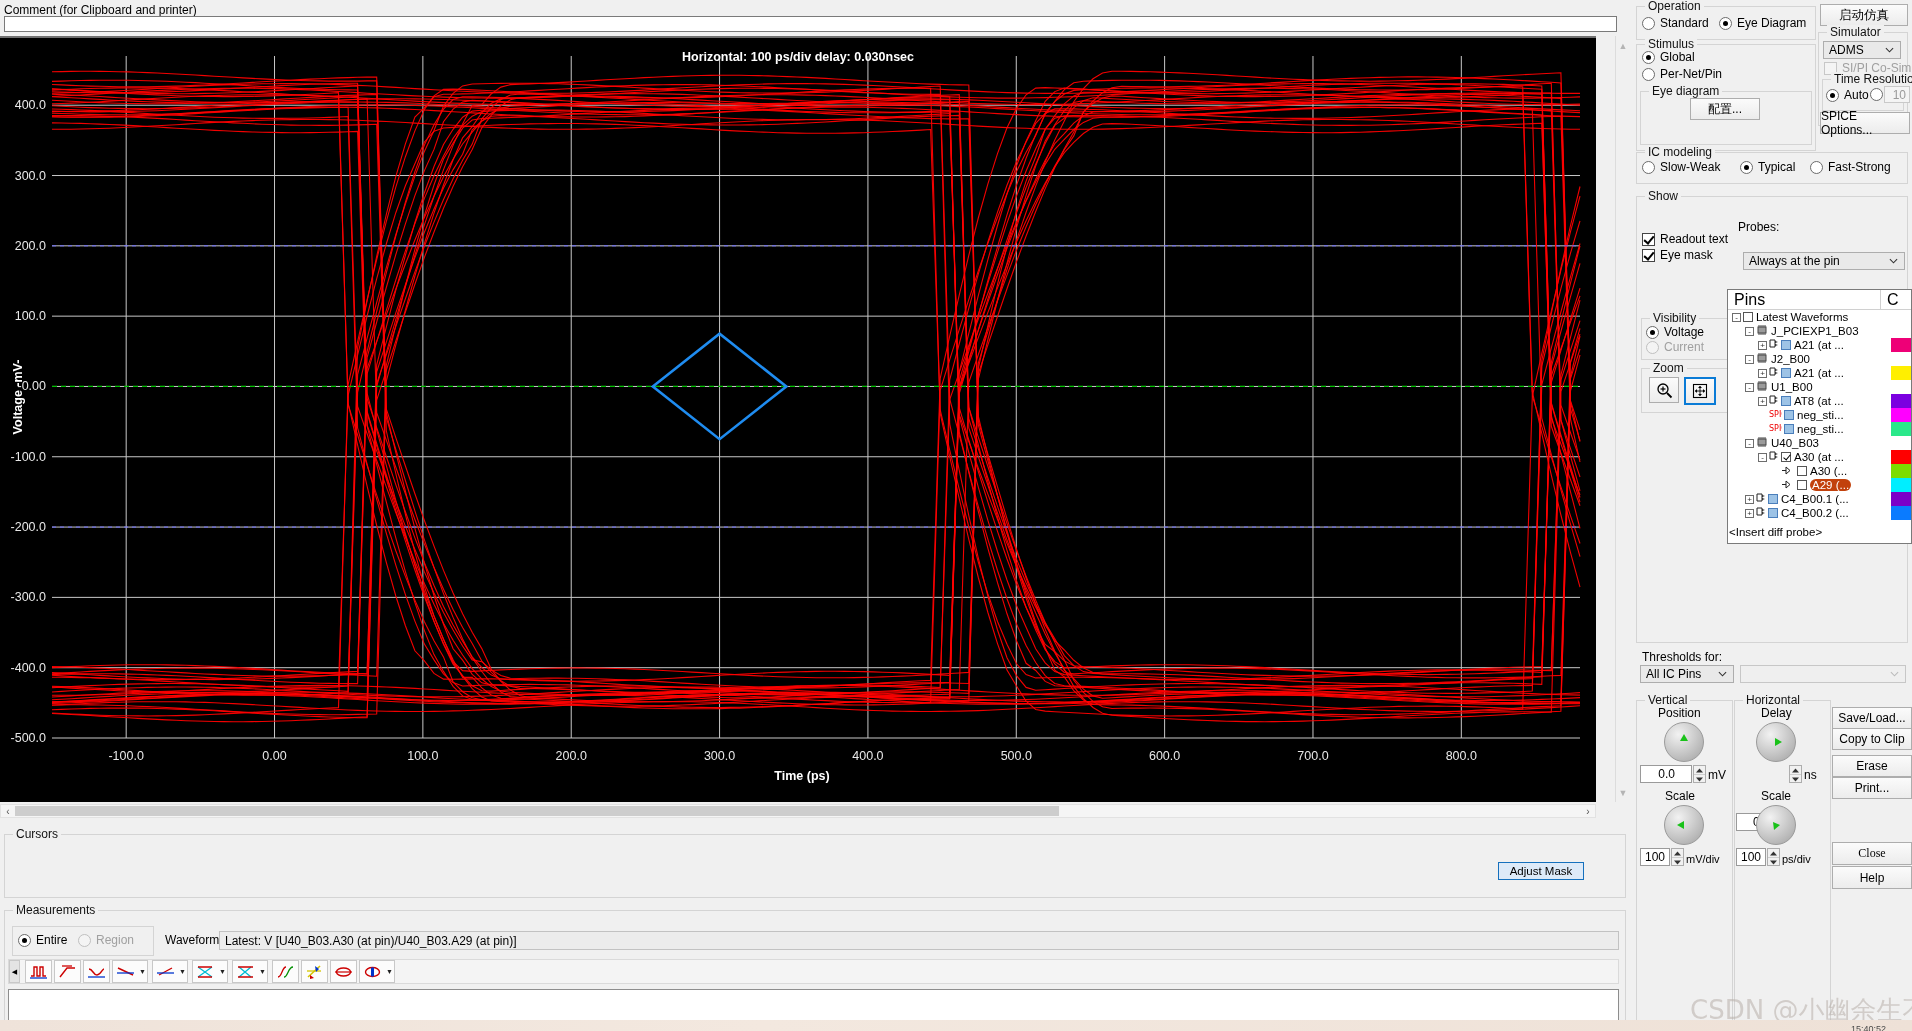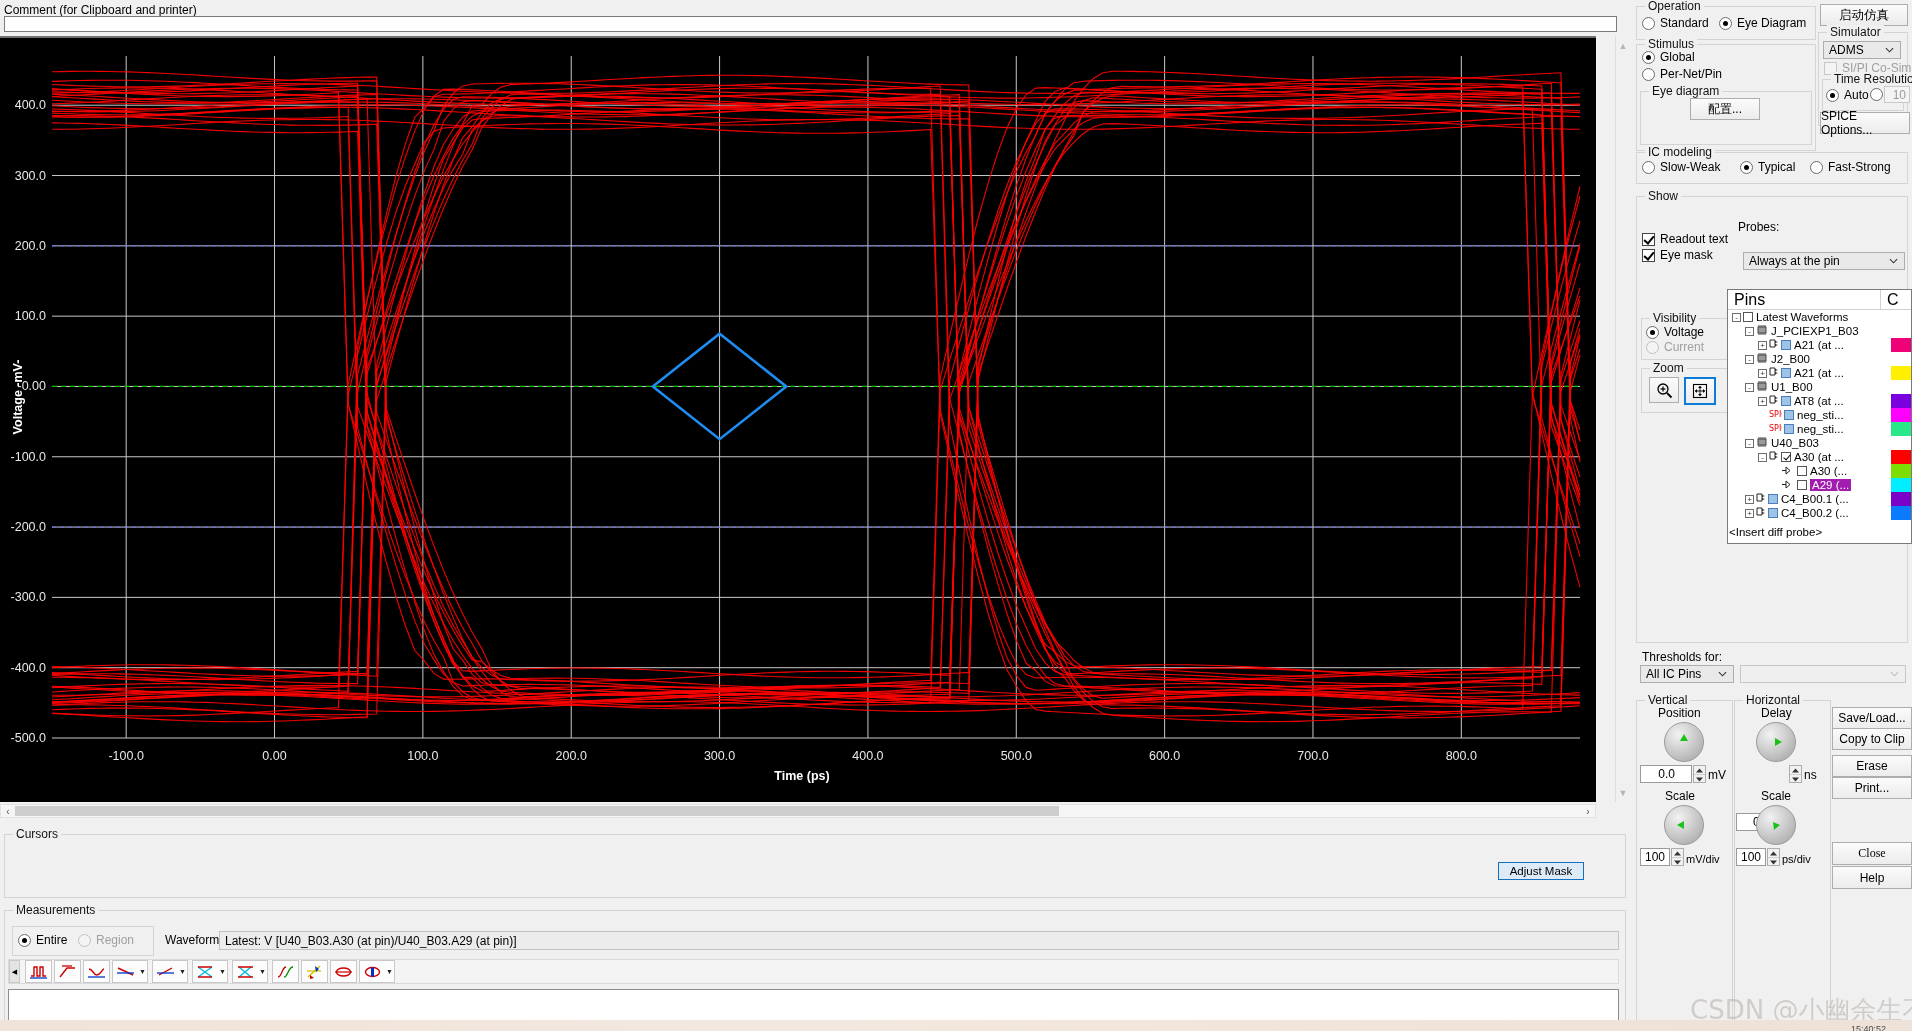--- a/index.html
+++ b/index.html
@@ -71,21 +71,21 @@
   #pinhdr .c1{flex:1;border-right:1px solid #d0d0d0;}
   #pinhdr .c2{width:24px;}
   .prow{display:flex;align-items:center;height:14px;font-size:11.5px;white-space:nowrap;position:relative;}
   .prow .ind{flex:0 0 auto;}
   .prow .tog{width:9px;height:9px;border:1px solid #6d6d6d;background:#fff;font-size:8px;line-height:7px;text-align:center;color:#333;margin-right:2px;flex:0 0 auto;box-sizing:border-box;}
   .prow .nm{overflow:hidden;}
   .prow .sw{position:absolute;right:0;top:0;width:20px;height:14px;}
   .cbx{width:10px;height:10px;border:1px solid #555;background:#fff;margin-right:3px;flex:0 0 auto;box-sizing:border-box;position:relative;}
   .cbx.blue{background:#9dc3e6;border-color:#4a7ebb;}
   .cbx.tick:after{content:"";position:absolute;left:2.5px;top:0px;width:3px;height:6px;border:solid #000;border-width:0 1.5px 1.5px 0;transform:rotate(40deg);}
-  .sel{background:#a21caf;color:#fff;padding:0 2px;}
+  .sel{background:#c2410c;color:#fff;padding:0 2px;border-radius:6px;}
   #insertdiff{position:absolute;left:1px;top:236px;font-size:11.5px;}
   .knob{position:absolute;width:38px;height:38px;border-radius:50%;
         background:radial-gradient(circle at 35% 30%,#f2f2f2,#b9b9b9 70%,#9f9f9f);border:1px solid #9a9a9a;}
   #watermark{position:absolute;left:1690px;top:993px;font-size:26px;color:#b8b0aa;opacity:.55;white-space:nowrap;font-family:"DejaVu Sans",sans-serif;}
   #taskbar{position:absolute;left:0;top:1020px;width:1912px;height:11px;
         background:linear-gradient(90deg,#efe3da,#f3e8df 40%,#eee1d7);}
   #clock{position:absolute;right:26px;top:1024px;font-size:9px;color:#4b4b4b;}
 </style>
 </head>
 <body>
@@ -189,20 +189,21 @@
             <path d="M52.0 51.0 L61.5 51.5 L71.1 52.1 L80.7 52.6 L90.2 53.2 L99.8 53.8 L109.3 54.3 L118.8 54.9 L128.4 55.5 L137.9 56.0 L147.5 56.5 L157.1 56.9 L166.6 57.3 L176.2 57.7 L185.7 58.0 L195.3 58.2 L204.8 58.4 L214.3 58.5 L223.9 58.6 L233.4 58.6 L243.0 58.5 L252.6 58.4 L262.1 58.1 L271.6 57.9 L281.2 57.5 L290.8 57.2 L300.3 56.7 L309.9 56.2 L319.4 55.7 L328.9 55.2 L338.5 54.6 L348.1 365.0 L357.6 407.1 L367.1 448.1 L376.7 487.5 L386.3 524.3 L395.8 558.0 L405.4 587.7 L414.9 612.8 L424.4 622.9 L434.0 635.4 L443.5 641.1 L453.1 641.2 L462.6 641.1 L472.2 640.9 L481.8 640.9 L491.3 640.9 L500.9 641.0 L510.4 641.2 L520.0 641.4 L529.5 641.7 L539.0 642.0 L548.6 642.4 L558.1 642.9 L567.7 643.3 L577.3 643.8 L586.8 644.4 L596.4 644.9 L605.9 645.5 L615.5 646.1 L625.0 646.7 L634.5 647.2 L644.1 647.8 L653.6 648.3 L663.2 648.8 L672.8 649.2 L682.3 649.6 L691.9 649.9 L701.4 650.2 L711.0 650.5 L720.5 650.6 L730.0 650.7 L739.6 650.7 L749.1 650.7 L758.7 650.6 L768.3 650.4 L777.8 650.2 L787.4 649.9 L796.9 649.6 L806.5 649.2 L816.0 648.7 L825.5 648.2 L835.1 647.7 L844.7 647.2 L854.2 646.6 L863.8 646.0 L873.3 645.5 L882.8 644.9 L892.4 644.3 L902.0 643.8 L911.5 643.3 L921.0 642.8 L930.6 642.4 L940.2 340.3 L949.7 298.1 L959.3 256.9 L968.8 217.3 L978.3 180.0 L987.9 145.9 L997.5 115.6 L1007.0 89.8 L1016.5 70.4 L1026.1 56.8 L1035.7 50.1 L1045.2 49.6 L1054.8 50.0 L1064.3 50.4 L1073.8 50.9 L1083.4 51.3 L1093.0 51.9 L1102.5 52.4 L1112.0 53.0 L1121.6 53.6 L1131.2 54.1 L1140.7 54.7 L1150.3 55.3 L1159.8 55.8 L1169.3 56.3 L1178.9 56.8 L1188.5 57.2 L1198.0 57.6 L1207.5 57.9 L1217.1 58.2 L1226.7 58.4 L1236.2 58.5 L1245.8 58.6 L1255.3 58.6 L1264.8 58.5 L1274.4 58.4 L1284.0 58.2 L1293.5 58.0 L1303.0 57.7 L1312.6 57.3 L1322.2 56.9 L1331.7 56.4 L1341.3 55.9 L1350.8 55.4 L1360.3 54.9 L1369.9 54.3 L1379.5 53.7 L1389.0 53.1 L1398.5 52.6 L1408.1 52.0 L1417.7 51.5 L1427.2 51.0 L1436.8 50.5 L1446.3 50.1 L1455.8 49.7 L1465.4 49.4 L1475.0 49.2 L1484.5 49.0 L1494.0 48.8 L1503.6 48.8 L1513.2 48.8 L1522.7 48.8 L1532.3 353.5 L1541.8 395.7 L1551.3 437.1 L1560.9 477.0 L1570.5 514.6 L1580.0 549.2 " fill="none" stroke="#ff0000" stroke-width="1.1" opacity="0.95"></path>
             <path d="M52.0 67.8 L61.5 68.3 L71.1 68.8 L80.7 69.2 L90.2 69.6 L99.8 69.9 L109.3 70.2 L118.8 70.4 L128.4 70.6 L137.9 70.6 L147.5 70.7 L157.1 70.6 L166.6 70.5 L176.2 70.3 L185.7 70.1 L195.3 69.8 L204.8 69.4 L214.3 69.0 L223.9 68.5 L233.4 68.0 L243.0 67.5 L252.6 67.0 L262.1 66.4 L271.6 65.8 L281.2 65.3 L290.8 64.7 L300.3 64.1 L309.9 63.6 L319.4 63.1 L328.9 62.6 L338.5 62.2 L348.1 61.8 L357.6 61.5 L367.1 61.2 L376.7 61.0 L386.3 60.9 L395.8 60.8 L405.4 60.8 L414.9 60.9 L424.4 61.0 L434.0 61.2 L443.5 61.5 L453.1 61.8 L462.6 62.2 L472.2 62.6 L481.8 63.0 L491.3 63.5 L500.9 64.1 L510.4 64.6 L520.0 65.2 L529.5 65.8 L539.0 66.3 L548.6 66.9 L558.1 67.4 L567.7 68.0 L577.3 68.5 L586.8 68.9 L596.4 69.3 L605.9 69.7 L615.5 70.0 L625.0 70.3 L634.5 70.5 L644.1 70.6 L653.6 70.7 L663.2 70.7 L672.8 70.6 L682.3 70.4 L691.9 70.2 L701.4 70.0 L711.0 69.7 L720.5 69.3 L730.0 68.8 L739.6 68.4 L749.1 67.9 L758.7 67.3 L768.3 66.8 L777.8 66.2 L787.4 65.6 L796.9 65.1 L806.5 64.5 L816.0 64.0 L825.5 63.4 L835.1 62.9 L844.7 62.5 L854.2 62.1 L863.8 61.7 L873.3 61.4 L882.8 61.2 L892.4 61.0 L902.0 60.9 L911.5 60.8 L921.0 60.8 L930.6 60.9 L940.2 61.1 L949.7 61.3 L959.3 61.6 L968.8 61.9 L978.3 62.3 L987.9 62.7 L997.5 63.2 L1007.0 63.7 L1016.5 64.2 L1026.1 64.8 L1035.7 65.4 L1045.2 65.9 L1054.8 66.5 L1064.3 67.1 L1073.8 67.6 L1083.4 68.1 L1093.0 68.6 L1102.5 69.1 L1112.0 69.5 L1121.6 69.8 L1131.2 70.1 L1140.7 70.3 L1150.3 70.5 L1159.8 70.6 L1169.3 70.7 L1178.9 70.6 L1188.5 70.5 L1198.0 70.4 L1207.5 70.2 L1217.1 69.9 L1226.7 69.5 L1236.2 69.1 L1245.8 68.7 L1255.3 68.2 L1264.8 67.7 L1274.4 67.2 L1284.0 66.6 L1293.5 66.0 L1303.0 65.5 L1312.6 64.9 L1322.2 64.3 L1331.7 63.8 L1341.3 63.3 L1350.8 62.8 L1360.3 62.4 L1369.9 62.0 L1379.5 61.6 L1389.0 61.3 L1398.5 61.1 L1408.1 60.9 L1417.7 60.9 L1427.2 60.8 L1436.8 60.9 L1446.3 61.0 L1455.8 61.1 L1465.4 61.4 L1475.0 61.7 L1484.5 62.0 L1494.0 62.4 L1503.6 62.9 L1513.2 63.3 L1522.7 63.9 L1532.3 64.4 L1541.8 65.0 L1551.3 65.5 L1560.9 66.1 L1570.5 66.7 L1580.0 67.2 " fill="none" stroke="#ff0000" stroke-width="1.1" opacity="0.95"></path>
             <path d="M52.0 657.2 L61.5 657.3 L71.1 657.3 L80.7 657.2 L90.2 657.0 L99.8 656.8 L109.3 656.5 L118.8 656.2 L128.4 655.8 L137.9 655.4 L147.5 654.9 L157.1 654.4 L166.6 653.8 L176.2 653.3 L185.7 652.7 L195.3 652.1 L204.8 651.6 L214.3 651.0 L223.9 650.4 L233.4 649.9 L243.0 649.4 L252.6 649.0 L262.1 648.6 L271.6 648.3 L281.2 648.0 L290.8 647.7 L300.3 647.6 L309.9 647.5 L319.4 647.4 L328.9 647.5 L338.5 647.6 L348.1 647.7 L357.6 648.0 L367.1 648.2 L376.7 648.6 L386.3 649.0 L395.8 649.4 L405.4 649.9 L414.9 650.4 L424.4 651.0 L434.0 651.5 L443.5 652.1 L453.1 652.7 L462.6 653.2 L472.2 653.8 L481.8 654.3 L491.3 654.9 L500.9 655.3 L510.4 655.8 L520.0 656.2 L529.5 656.5 L539.0 656.8 L548.6 657.0 L558.1 657.2 L567.7 657.2 L577.3 657.3 L586.8 657.2 L596.4 657.1 L605.9 656.9 L615.5 656.7 L625.0 656.4 L634.5 656.1 L644.1 655.7 L653.6 655.2 L663.2 654.7 L672.8 654.2 L682.3 653.7 L691.9 653.1 L701.4 652.5 L711.0 651.9 L720.5 651.4 L730.0 650.8 L739.6 650.3 L749.1 649.8 L758.7 649.3 L768.3 648.9 L777.8 648.5 L787.4 648.2 L796.9 647.9 L806.5 647.7 L816.0 647.5 L825.5 647.4 L835.1 647.4 L844.7 647.5 L854.2 647.6 L863.8 647.8 L873.3 648.0 L882.8 648.3 L892.4 648.7 L902.0 649.1 L911.5 649.6 L921.0 650.1 L930.6 650.6 L940.2 651.1 L949.7 651.7 L959.3 652.3 L968.8 652.9 L978.3 653.4 L987.9 654.0 L997.5 654.5 L1007.0 655.0 L1016.5 655.5 L1026.1 655.9 L1035.7 656.3 L1045.2 656.6 L1054.8 656.9 L1064.3 657.1 L1073.8 657.2 L1083.4 657.3 L1093.0 657.3 L1102.5 657.2 L1112.0 657.1 L1121.6 656.9 L1131.2 656.6 L1140.7 656.3 L1150.3 655.9 L1159.8 655.5 L1169.3 655.1 L1178.9 654.6 L1188.5 654.0 L1198.0 653.5 L1207.5 652.9 L1217.1 652.3 L1226.7 651.8 L1236.2 651.2 L1245.8 650.6 L1255.3 650.1 L1264.8 649.6 L1274.4 649.2 L1284.0 648.7 L1293.5 648.4 L1303.0 648.1 L1312.6 647.8 L1322.2 647.6 L1331.7 647.5 L1341.3 647.4 L1350.8 647.4 L1360.3 647.5 L1369.9 647.7 L1379.5 647.9 L1389.0 648.1 L1398.5 648.5 L1408.1 648.8 L1417.7 649.3 L1427.2 649.7 L1436.8 650.2 L1446.3 650.8 L1455.8 651.3 L1465.4 651.9 L1475.0 652.5 L1484.5 653.0 L1494.0 653.6 L1503.6 654.1 L1513.2 654.7 L1522.7 655.2 L1532.3 655.6 L1541.8 656.0 L1551.3 656.4 L1560.9 656.7 L1570.5 656.9 L1580.0 657.1 " fill="none" stroke="#ff0000" stroke-width="1.1" opacity="0.95"></path>
           </g>
           <line x1="52" y1="207.83505154639175" x2="1580" y2="207.83505154639175" stroke="#6a6aff" stroke-width="1" stroke-dasharray="4 4"></line>
           <line x1="52" y1="489.07216494845363" x2="1580" y2="489.07216494845363" stroke="#6a6aff" stroke-width="1" stroke-dasharray="4 4"></line>
           <line x1="52" y1="348.4536082474227" x2="1580" y2="348.4536082474227" stroke="#00c000" stroke-width="1.3" stroke-dasharray="5 4"></line>
           <polygon points="652.8155339805825,348.4536082474227 719.5728155339806,295.7216494845361 786.3300970873787,348.4536082474227 719.5728155339806,401.1855670103093" fill="none" stroke="#1f8cf0" stroke-width="2.6"></polygon>
         </svg>
       <div id="readout">
+        <span>Horizontal: 100 ps/div  delay: 0.030nsec</span>
       </div>
     </div>
     <div class="vsb">
       <div class="a" style="top:2px">▲</div>
       <div class="a" style="bottom:2px">▼</div>
     </div>
     <div class="hsb">
       <div class="a" style="left:0">‹</div>
       <div class="thumb"></div>
       <div class="a" style="right:0">›</div>

